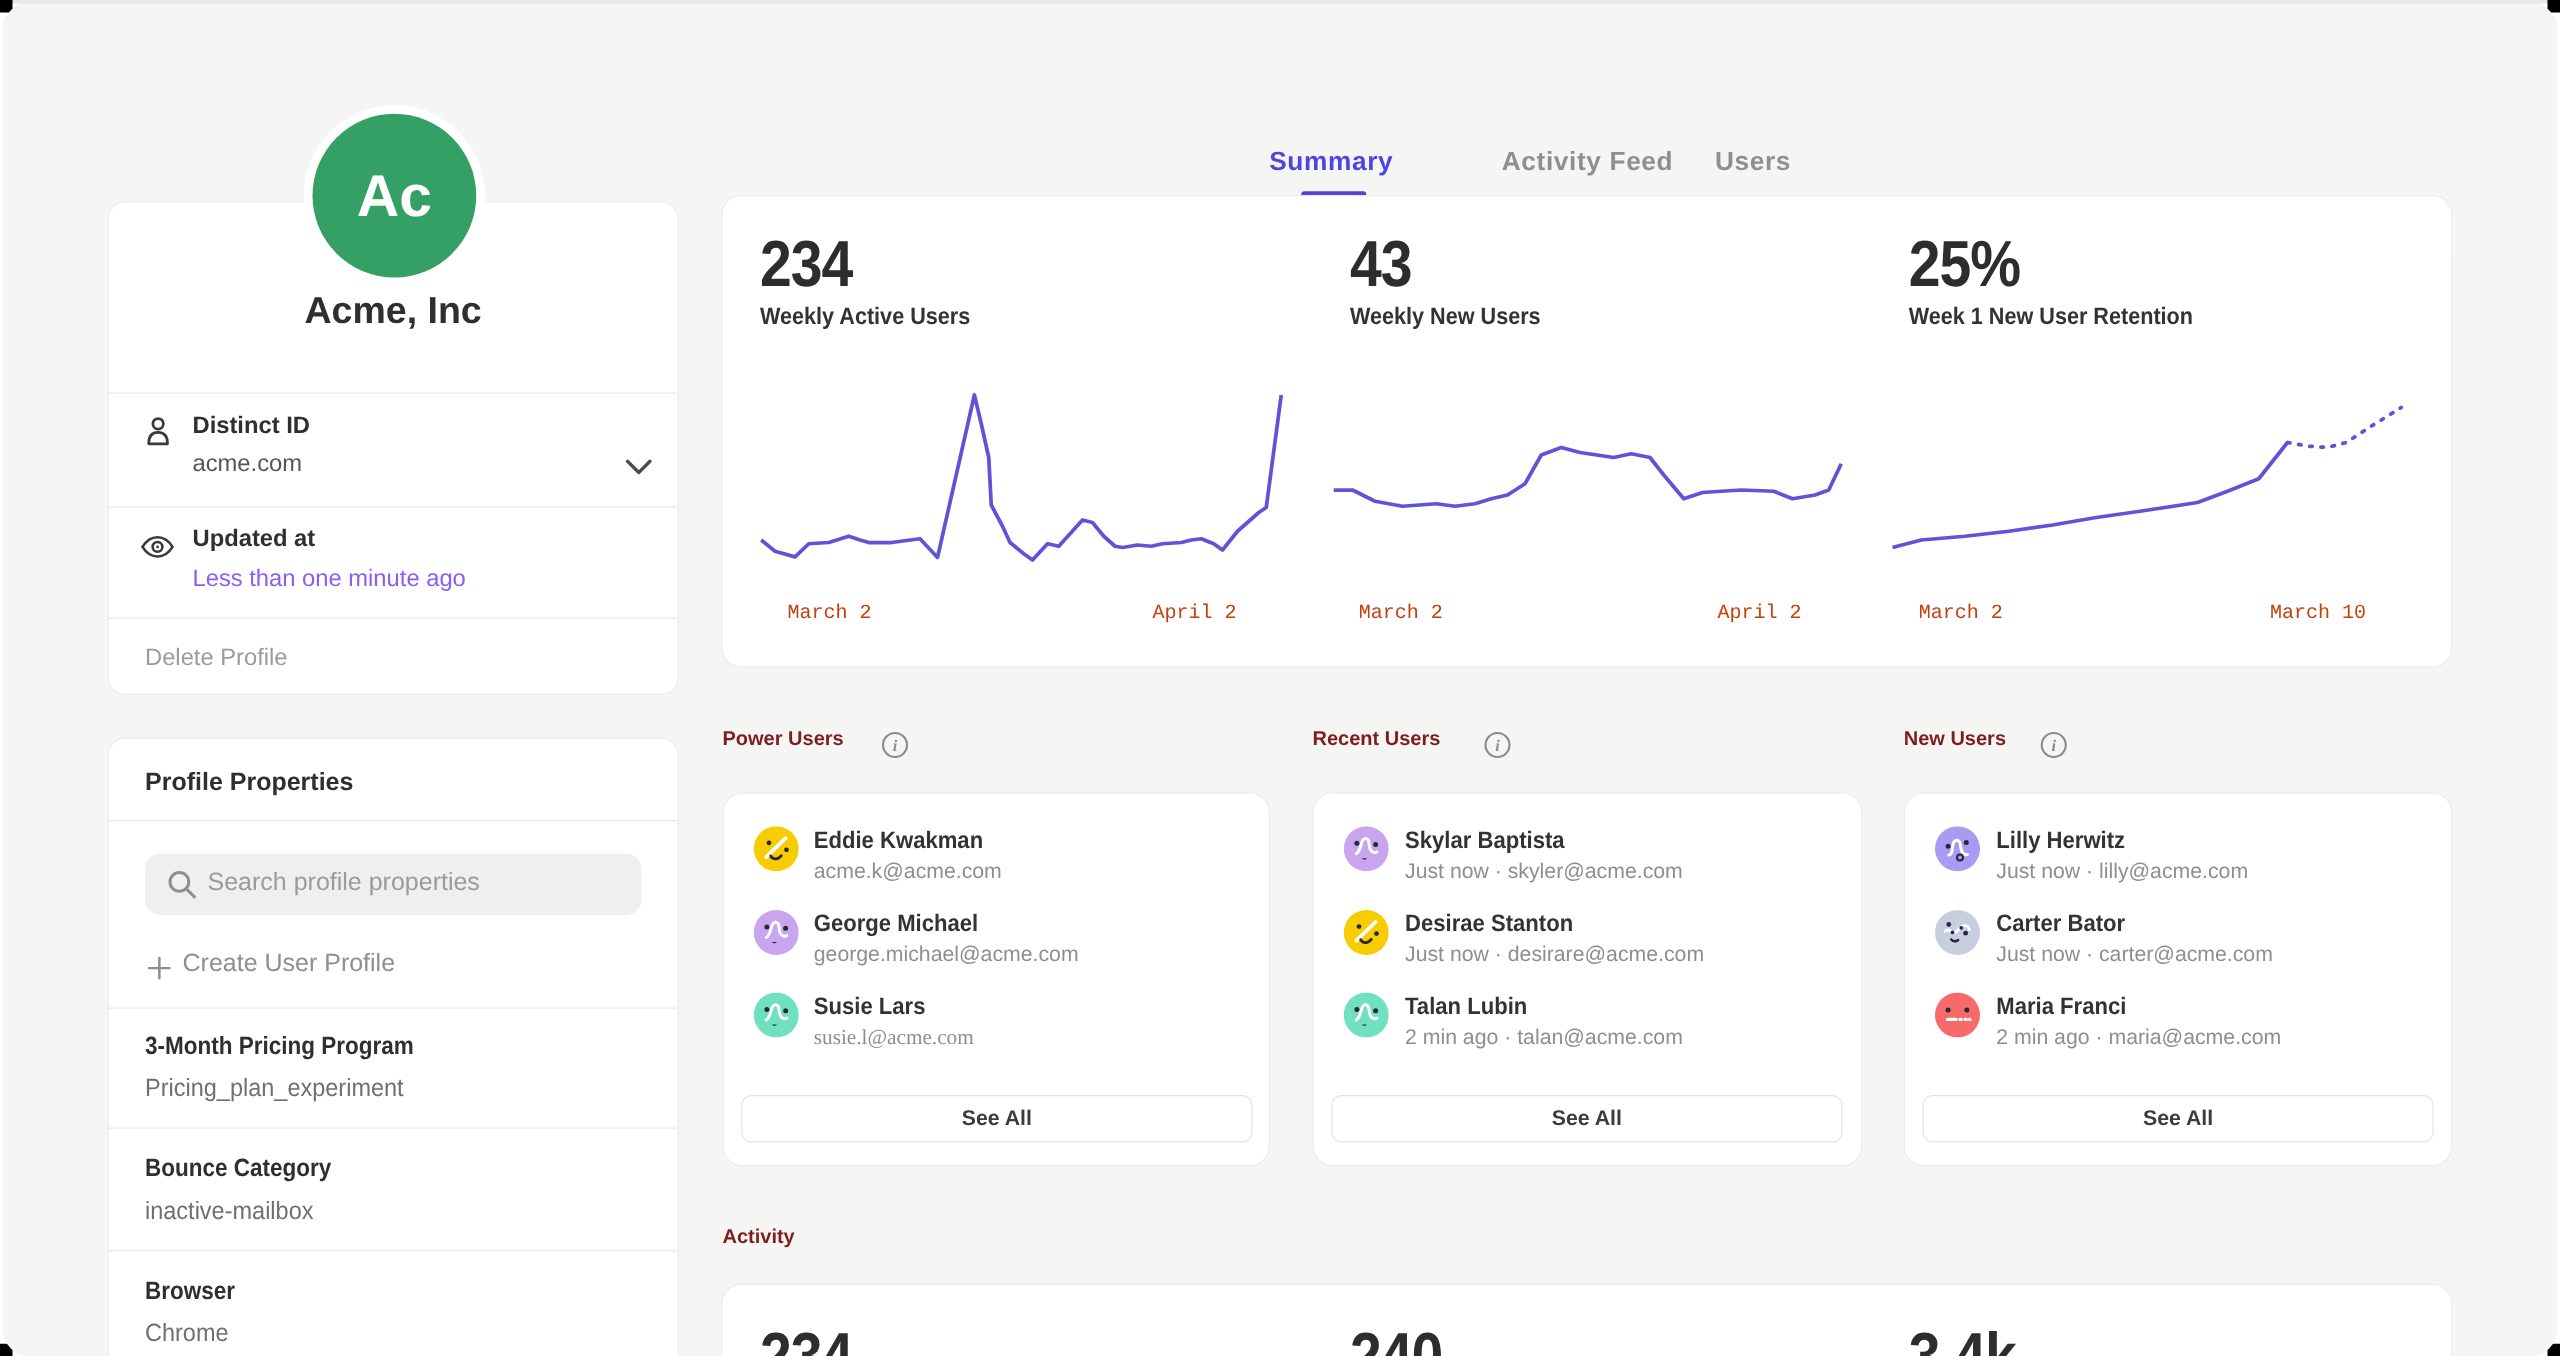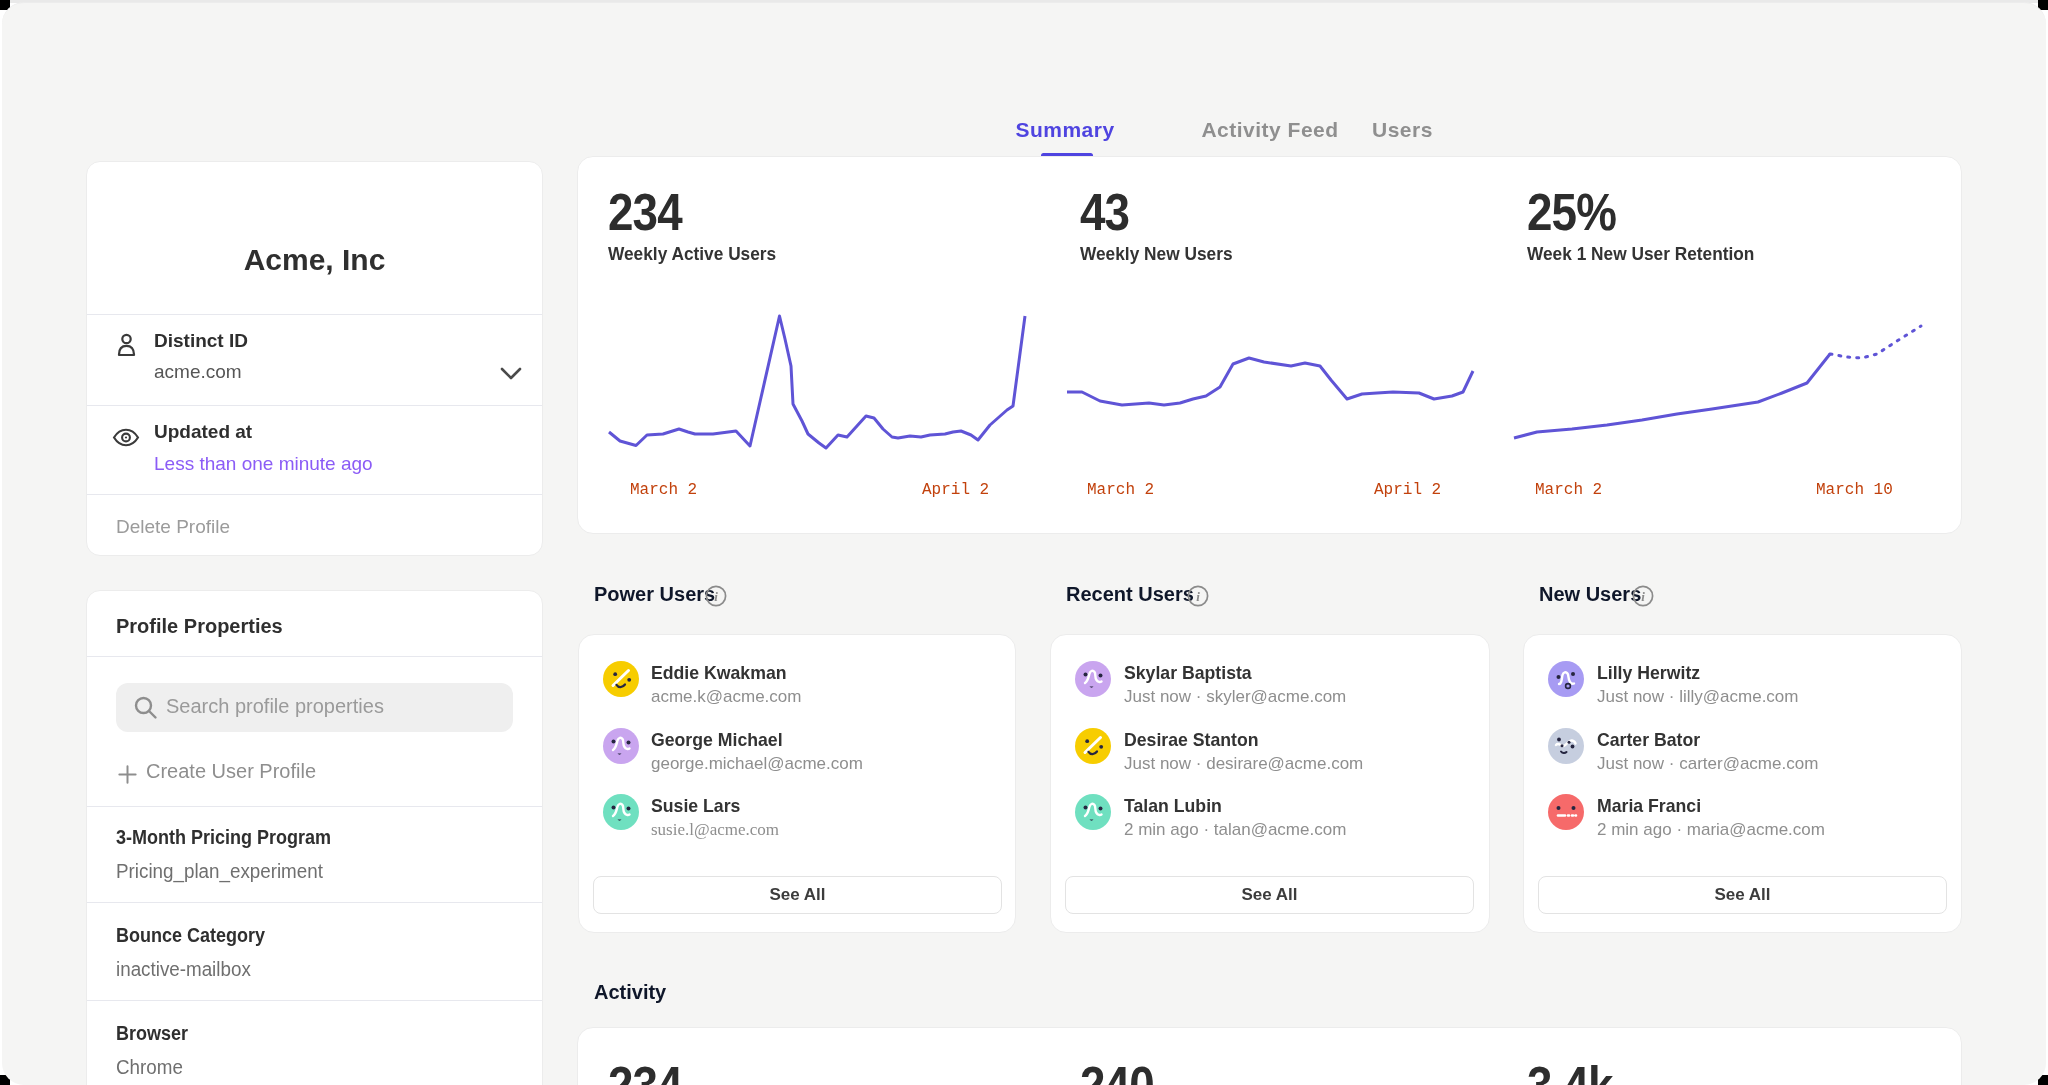--- a/index.html
+++ b/index.html
@@ -17,37 +17,38 @@
 .divider { position:absolute; height:1px; background:#e7e8ee; }
 .b { font-weight:bold; color:#2f2f2f; }
 svg { display:block; }
 .num { font-weight:bold; color:#2d2d2d; font-size:52px; letter-spacing:-1px; transform:scaleX(0.88); transform-origin:left top;}
 .metlabel { font-weight:bold; color:#333; font-size:19px; transform:scaleX(0.91); transform-origin:left top; }
 .axis { font-family:"Liberation Mono", monospace; font-size:16px; color:#c2410c; position:absolute; }
 .uname { font-weight:bold; font-size:19px; color:#333; transform:scaleX(0.93); transform-origin:left top; }
 .uemail { font-size:17px; color:#8e8e8e; }
 .seeall { position:absolute; height:38px; border:1px solid #e3e3e3; border-radius:8px;
   text-align:center; line-height:36px; font-weight:bold; font-size:17px; color:#3c3c3c; background:#fff;}
-.h20 { font-weight:bold; font-size:20px; color:#0f172a;margin-left:16px; }
+.h20 { font-weight:bold; font-size:16px; color:#7f1d1d; }
 .sxb { transform:scaleX(0.9); transform-origin:left top; }
 .sxr { transform:scaleX(0.94); transform-origin:left top; }
 </style>
 </head>
 <body>
 <div id="topstrip"></div>
 <div class="corner" style="left:0; top:0;"></div>
 <div class="corner" style="right:0; top:0;"></div>
 <div class="corner" style="left:0; bottom:0;"></div>
 <div class="corner" style="right:0; bottom:0;"></div>
 <div id="win">
 <div id="page" style="position:absolute; left:-2px; top:-2px; width:2048px; height:1085px;">
 
   <div class="card" style="left:86px; top:160px; width:457px; height:395px;"></div>
 
-  <div class="abs" style="left:86px; top:242px; width:457px; text-align:center; font-weight:bold; font-size:30px; color:#2f2f2f;">Acme, Inc</div>
+  <div class="abs" style="left:250px; top:90px; width:131px; height:131px; border-radius:50%; background:#35a065; box-shadow:0 0 0 7px #fff; text-align:center; line-height:131px; color:#fff; font-weight:bold; font-size:47px;">Ac</div>
+  <div class="abs" style="left:86px; top:231px; width:457px; text-align:center; font-weight:bold; font-size:30px; color:#2f2f2f;">Acme, Inc</div>
 
   <div class="divider" style="left:87px; top:313px; width:455px;"></div>
 
   <svg class="abs" style="left:115px; top:331px;" width="23" height="25" viewBox="0 0 23 25">
     <circle cx="11.5" cy="7" r="4.2" fill="none" stroke="#3a3a3a" stroke-width="2.2"></circle>
     <path d="M4 22.5 C4 16.5 7 13.8 11.5 13.8 C16 13.8 19 16.5 19 22.5 L19 23 L4 23 Z" fill="none" stroke="#3a3a3a" stroke-width="2.2" stroke-linejoin="round"></path>
   </svg>
   <div class="abs b" style="left:154px; top:329px; font-size:19px;">Distinct ID</div>
   <div class="abs" style="left:154px; top:360px; font-size:19px; color:#565656;">acme.com</div>
   <svg class="abs" style="left:500px; top:366px;" width="22" height="14" viewBox="0 0 22 14">

